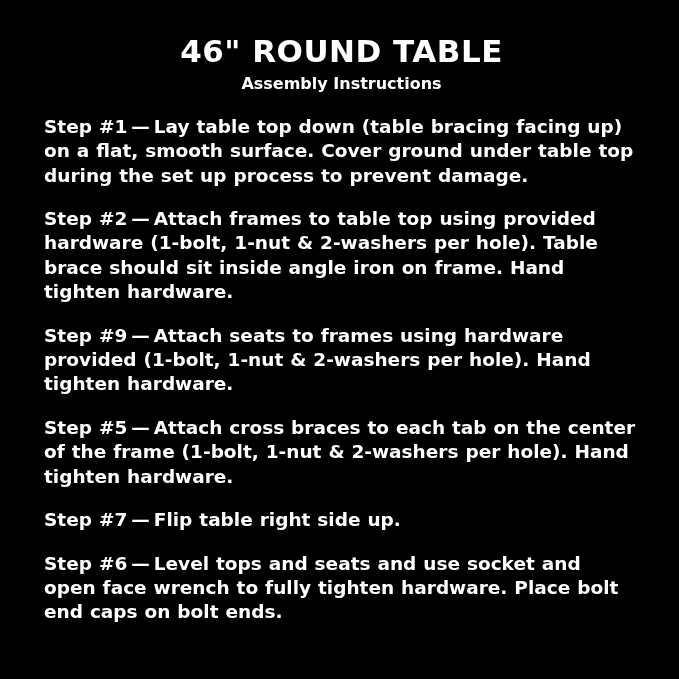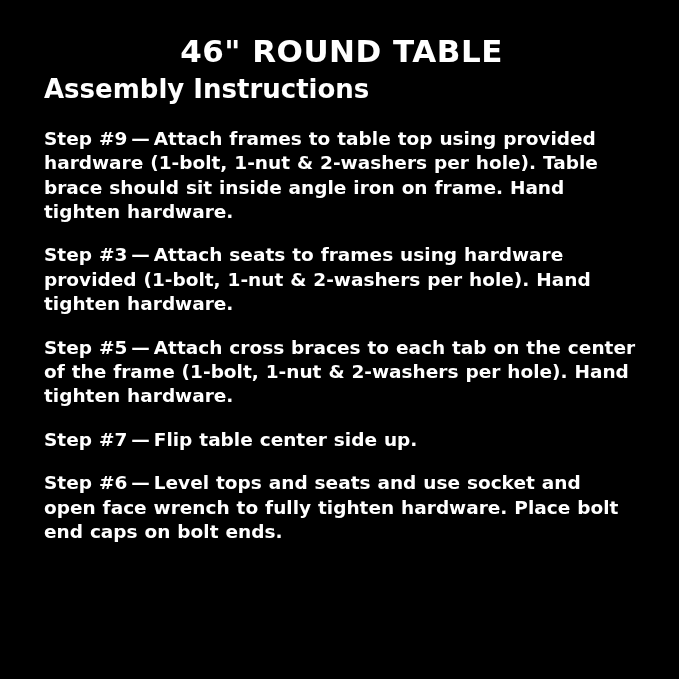--- a/index.html
+++ b/index.html
@@ -23,22 +23,22 @@
   }
   .title {
     text-align: center;
     font-size: 31px;
     font-weight: bold;
     letter-spacing: 0.5px;
     line-height: 1.15;
     margin: 0 0 4px 0;
   }
   .subtitle {
-    text-align: left;
-    font-size: 26px;
+    text-align: center;
+    font-size: 16px;
     font-weight: bold;
     line-height: 1.2;
     margin: 0 0 22px 0;
   }
   .steps {
     margin: 0;
     padding: 0;
   }
   .step {
     font-size: 18.5px;
@@ -61,35 +61,38 @@
 </head>
 <body>
 
 <div class="page">
 
   <h1 class="title">46" ROUND TABLE</h1>
   <h2 class="subtitle">Assembly Instructions</h2>
 
   <div class="steps">
 
-
     <p class="step">
-      <span class="step-label">Step #9</span><span class="dash">—</span><span>Attach frames to table top using provided hardware (1-bolt, 1-nut &amp; 2-washers per hole). Table brace should sit inside angle iron on frame. Hand tighten hardware.</span>
+      <span class="step-label">Step #1</span><span class="dash">—</span><span>Lay table top down (table bracing facing up) on a flat, smooth surface. Cover ground under table top during the set up process to prevent damage.</span>
     </p>
 
     <p class="step">
-      <span class="step-label">Step #3</span><span class="dash">—</span><span>Attach seats to frames using hardware provided (1-bolt, 1-nut &amp; 2-washers per hole). Hand tighten hardware.</span>
+      <span class="step-label">Step #2</span><span class="dash">—</span><span>Attach frames to table top using provided hardware (1-bolt, 1-nut &amp; 2-washers per hole). Table brace should sit inside angle iron on frame. Hand tighten hardware.</span>
+    </p>
+
+    <p class="step">
+      <span class="step-label">Step #9</span><span class="dash">—</span><span>Attach seats to frames using hardware provided (1-bolt, 1-nut &amp; 2-washers per hole). Hand tighten hardware.</span>
     </p>
 
     <p class="step">
       <span class="step-label">Step #5</span><span class="dash">—</span><span>Attach cross braces to each tab on the center of the frame (1-bolt, 1-nut &amp; 2-washers per hole). Hand tighten hardware.</span>
     </p>
 
     <p class="step">
-      <span class="step-label">Step #7</span><span class="dash">—</span><span>Flip table center side up.</span>
+      <span class="step-label">Step #7</span><span class="dash">—</span><span>Flip table right side up.</span>
     </p>
 
     <p class="step">
       <span class="step-label">Step #6</span><span class="dash">—</span><span>Level tops and seats and use socket and open face wrench to fully tighten hardware. Place bolt end caps on bolt ends.</span>
     </p>
 
   </div>
 </div>
 
 </body></html>

